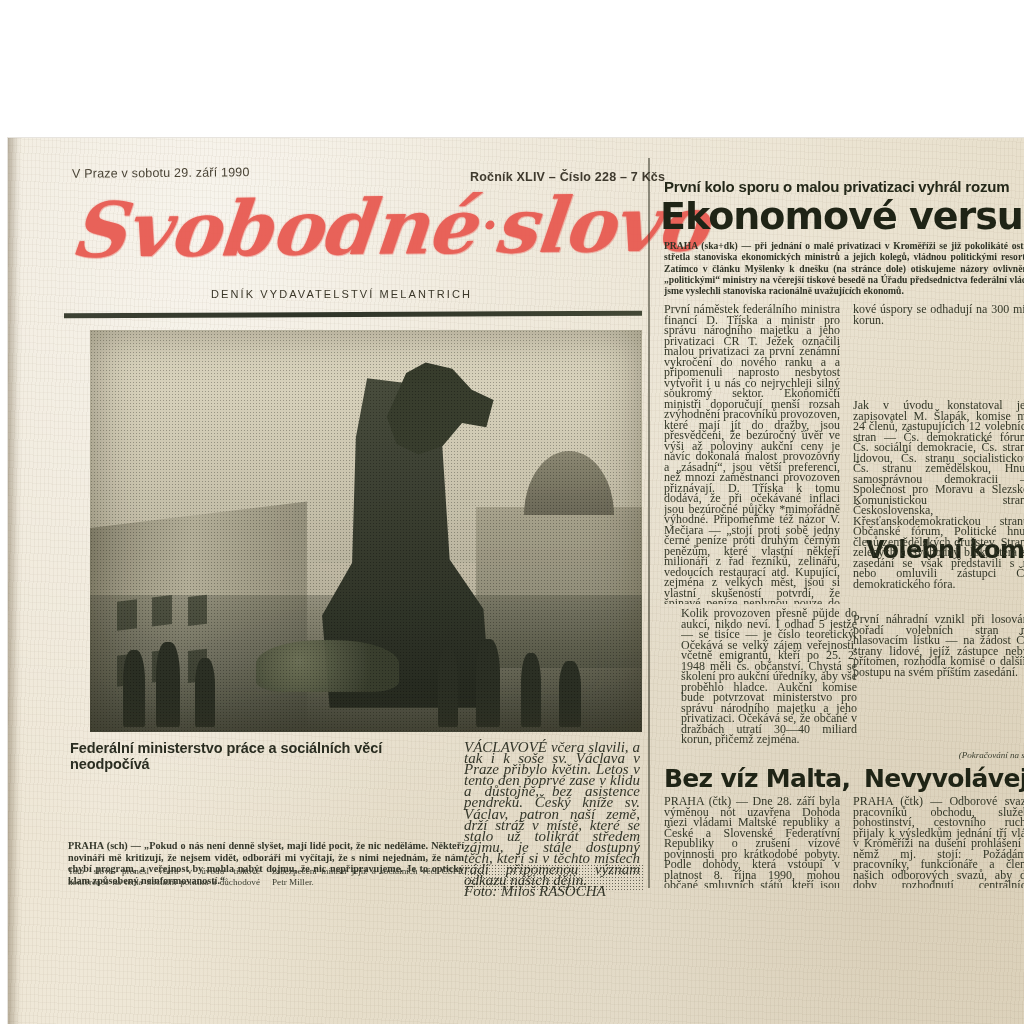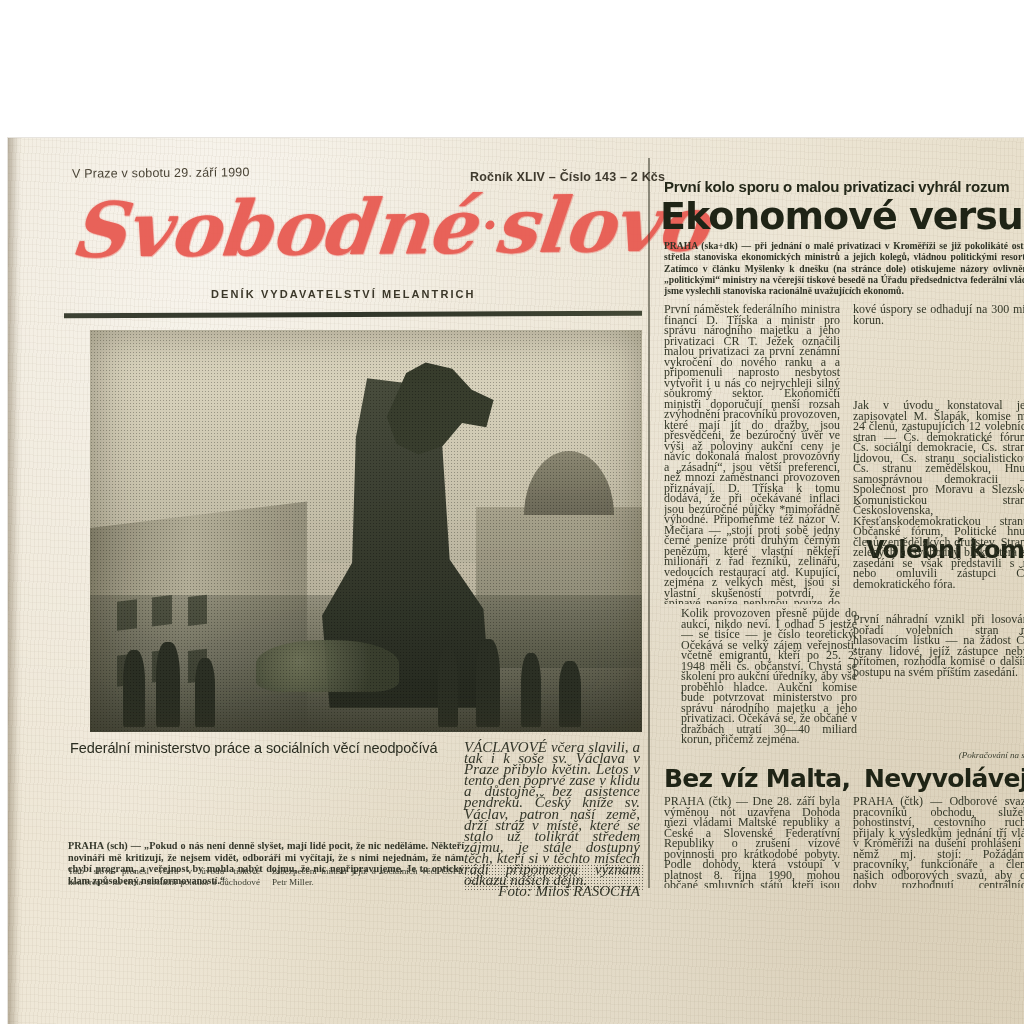--- a/index.html
+++ b/index.html
@@ -56,21 +56,21 @@
     letter-spacing:-1px;
     transform:skewX(-9deg) rotate(-.6deg);
     text-shadow:0 0 2px rgba(232,88,79,.55), 1px 1px 0 rgba(232,88,79,.35);
     white-space:nowrap;
     opacity:.93;
   }
   .masthead-dot{display:inline-block;width:9px;height:9px;border-radius:50%;
     background:#e8584f;vertical-align:.30em;margin:0 5px;}
   .subtitle{
     position:absolute;left:203px;top:150px;
-    font-size:11px;letter-spacing:2.1px;color:#3b3729;font-weight:700;
+    font-size:11px;letter-spacing:2.1px;color:#3b3729;font-weight:400;
   }
   .rule-thick{
     position:absolute;left:56px;top:174px;width:578px;height:5px;
     background:linear-gradient(90deg,#2d3224,#1e2418 40%,#272d1e 75%,#343a28);
     opacity:.92;transform:rotate(-.25deg);
   }
 
   
   .v-rule{
     position:absolute;left:640px;top:20px;width:2px;height:730px;
@@ -119,21 +119,21 @@
     background:linear-gradient(180deg,rgba(52,56,44,.25),rgba(40,44,34,.72));}
   .pers{position:absolute;bottom:4%;background:#2f3328;border-radius:40% 40% 6% 6%;}
   .flowers{position:absolute;left:30%;bottom:10%;width:26%;height:13%;
     background:radial-gradient(circle at 30% 40%, #6f7359, #3d4232 70%);
     border-radius:46% 46% 20% 20%;opacity:.92;}
   .photo-vig{position:absolute;inset:0;box-shadow:inset 0 0 48px rgba(60,55,38,.45);}
 
   
   .kicker{
     position:absolute;left:62px;top:602px;width:390px;
-    font-size:14.5px;font-weight:400;color:#2a2d21;letter-spacing:-.1px;
+    font-size:14.5px;font-weight:700;color:#2a2d21;letter-spacing:-.1px;
   }
   .hl-main{
     position:absolute;left:60px;top:622px;width:400px;
     font-size:40px;font-weight:700;color:#22261b;letter-spacing:-.6px;
     line-height:1.08;font-family:"DejaVu Sans", sans-serif;
   }
   .lead{
     position:absolute;left:60px;top:678px;width:396px;
     font-size:10.2px;line-height:11.6px;color:#33362a;text-align:justify;
     font-family:"Liberation Serif", serif;font-weight:700;margin-top:24px;
@@ -144,21 +144,21 @@
     font-size:9.2px;line-height:10.6px;color:#3a3d30;text-align:justify;
     font-family:"Liberation Serif", serif;overflow:hidden;
   }
 
   
   .caption{
     position:absolute;left:456px;top:604px;width:176px;
     font-size:15px;line-height:11.1px;color:#33362a;text-align:justify;
     font-family:"Liberation Serif", serif;font-style:italic;
   }
-  .caption .credit{display:block;text-align:right;}
+  .caption .credit{display:block;}
   .cap-strip{
     position:absolute;left:456px;top:726px;width:180px;height:26px;
     background:linear-gradient(180deg,#4a4d3c,#343729);
     background-image:radial-gradient(rgba(20,22,16,.6) 34%, rgba(0,0,0,0) 36%);
     background-size:3px 3px;
   }
 
   
   .r-kicker{
     position:absolute;left:656px;top:40px;width:368px;
@@ -213,21 +213,21 @@
   #r-col-c{left:656px;top:658px;width:176px;height:92px;}
   #r-col-d{left:845px;top:658px;width:179px;height:92px;}
 </style>
 </head>
 <body>
 
 <div id="scan-page">
   <div class="sheet-inner">
 
     <div class="dateline">V Praze v sobotu 29. září 1990</div>
-    <div class="issueline">Ročník XLIV – Číslo 143 – 2 Kčs</div>
+    <div class="issueline">Ročník XLIV – Číslo 228 – 7 Kčs</div>
 
     <div class="masthead">
       <span>Svobodné</span><span class="masthead-dot"></span><span>slovo</span>
     </div>
 
     <div class="subtitle">DENÍK VYDAVATELSTVÍ MELANTRICH</div>
     <div class="rule-thick"></div>
     <div class="v-rule"></div>
 
     <div class="photo">

